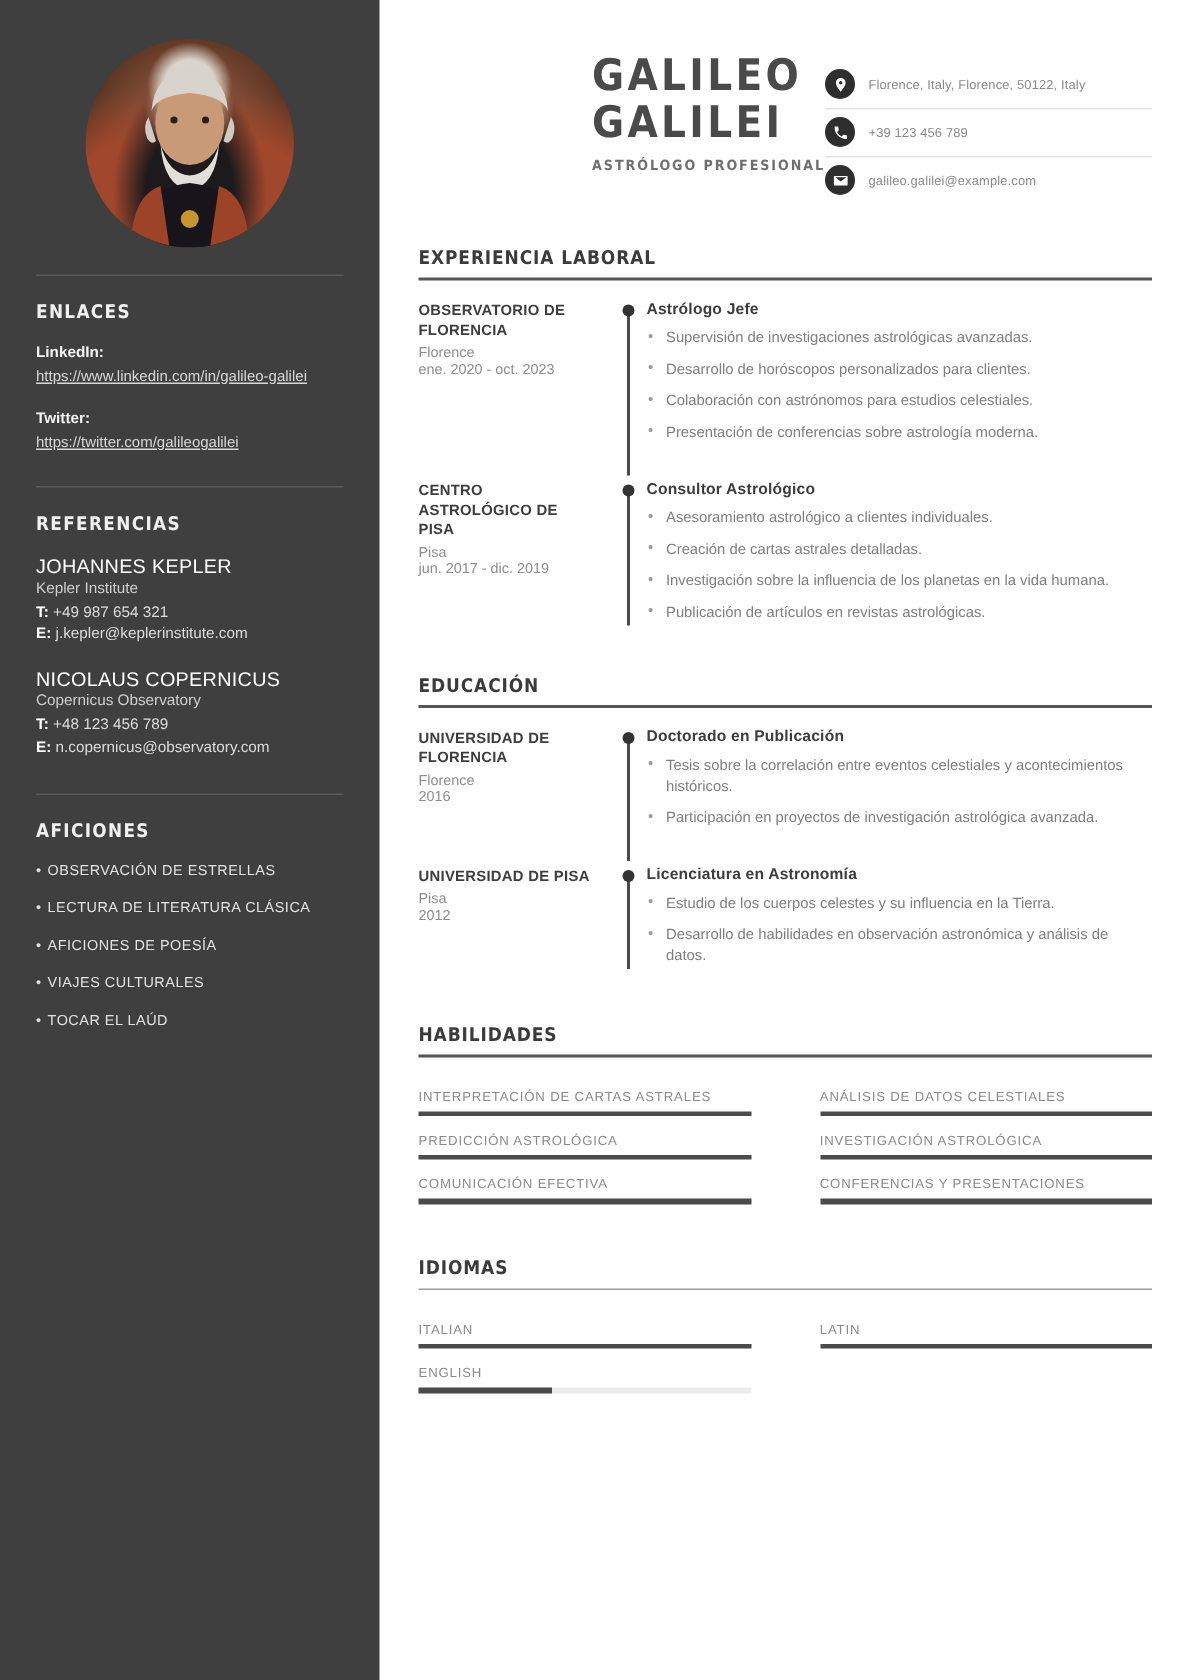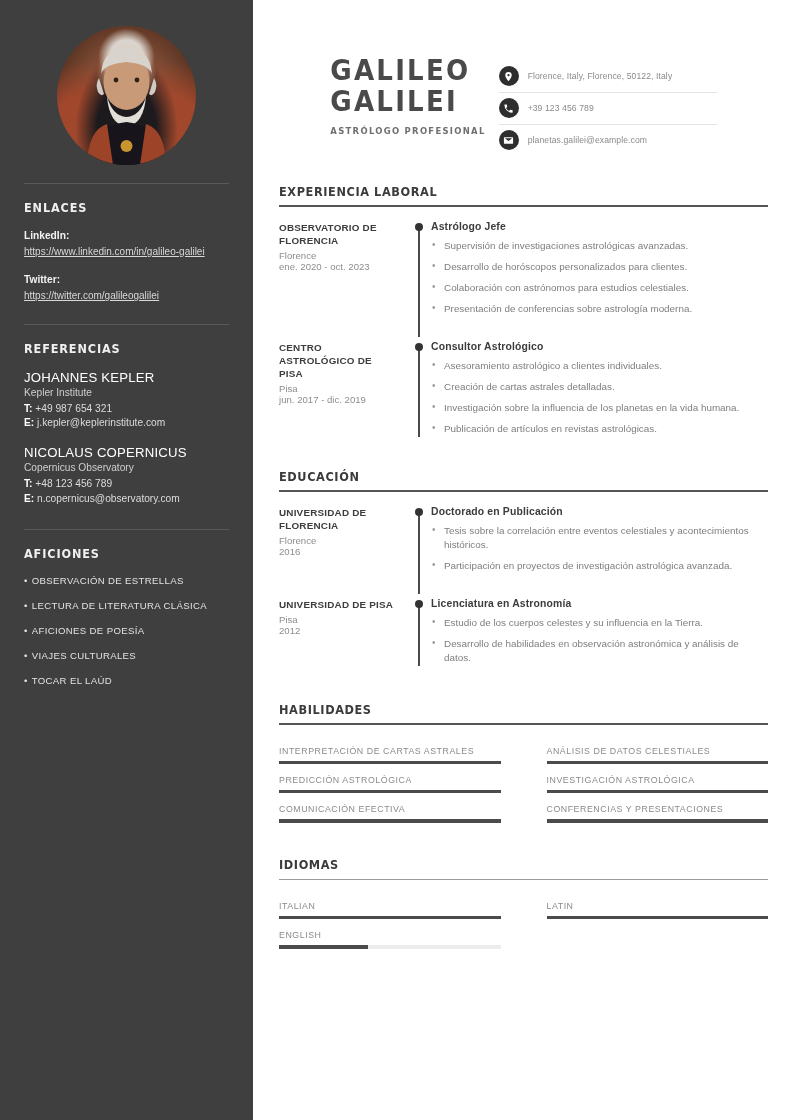--- a/index.html
+++ b/index.html
@@ -49,21 +49,21 @@
   .ref-line { font-size: 10.2px; color:#dcdcdc; margin-top: 4px; line-height:1.45; }
   .ref-line b { color:#ffffff; }
   .ref-line.tight { margin-top: 0px; }
 
   .hobby { font-size: 9.6px; color:#e2e2e2; letter-spacing:.35px; margin-top: 14px; }
   .hobby .dot { margin-right: 4px; }
 
   
   .main { flex:1; padding: 0 26px 0 26px; position: relative; }
 
-  .header { display:flex; justify-content:center; padding-top: 55px; gap: 13px; }
+  .header { display:flex; justify-content:flex-end; padding-top: 35px; }
   .name {
     font-family: "DejaVu Sans Condensed", "Liberation Sans Narrow", "Liberation Sans", sans-serif;
     font-weight: 700; font-size: 29px; line-height: 1.08;
     letter-spacing: 2.2px; color:#4a4a4a; text-transform: uppercase;
   }
   .role {
     font-family: "DejaVu Sans Condensed", "Liberation Sans Narrow", "Liberation Sans", sans-serif;
     font-weight: 700; font-size: 9.4px; letter-spacing: 1.3px;
     color:#6f6f6f; text-transform: uppercase; margin-top: 7px;
   }
@@ -213,21 +213,21 @@
               </svg>
           </span>
           <span class="ctext">+39 123 456 789</span>
         </div>
         <div class="crow">
           <span class="cicon">
             <svg viewBox="0 0 24 24">
                 <path d="M3 5h18a1 1 0 0 1 1 1v12a1 1 0 0 1-1 1H3a1 1 0 0 1-1-1V6a1 1 0 0 1 1-1zm9 8.2L20 7H4z"></path>
               </svg>
           </span>
-          <span class="ctext">planetas.galilei@example.com</span>
+          <span class="ctext">galileo.galilei@example.com</span>
         </div>
       </div>
     </div>
 
     <section class="sec" style="margin-top:28px;">
       <div class="sec-title">EXPERIENCIA LABORAL</div>
       <div class="sec-rule"></div>
 
       <div class="entry">
         <div class="e-left">

